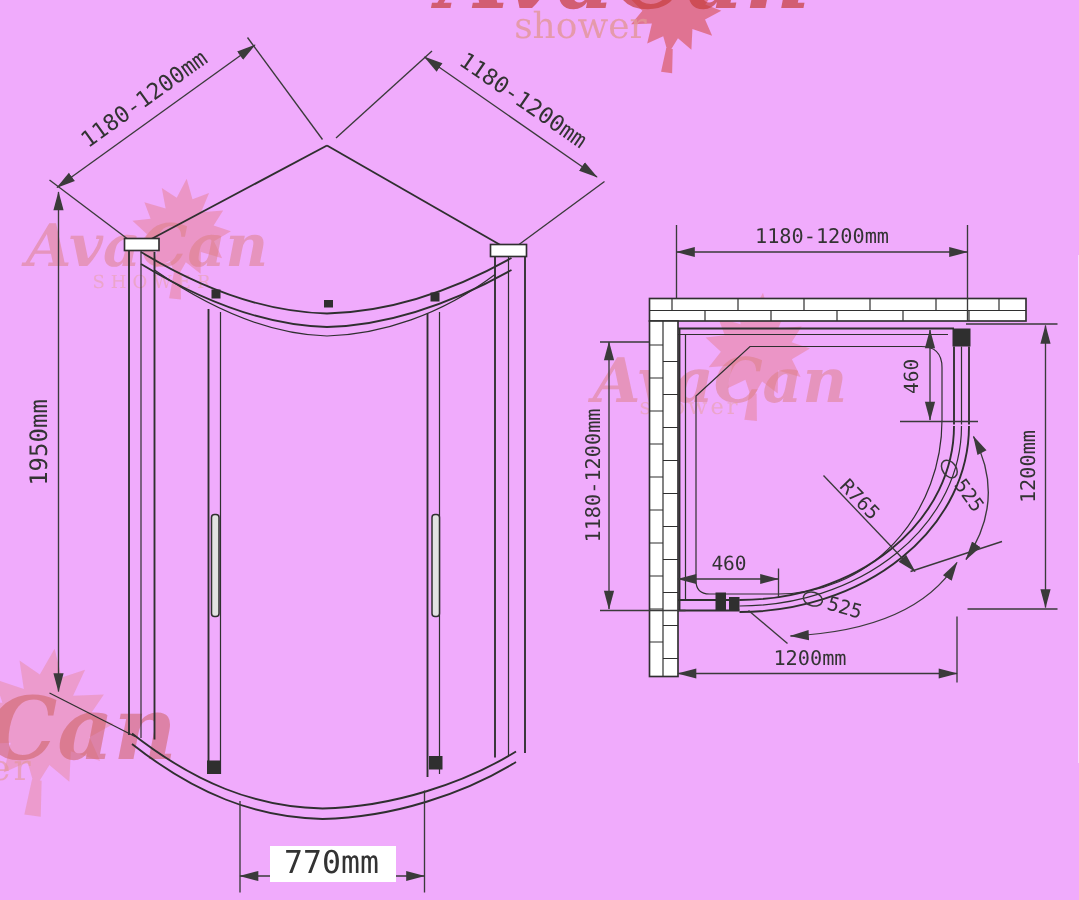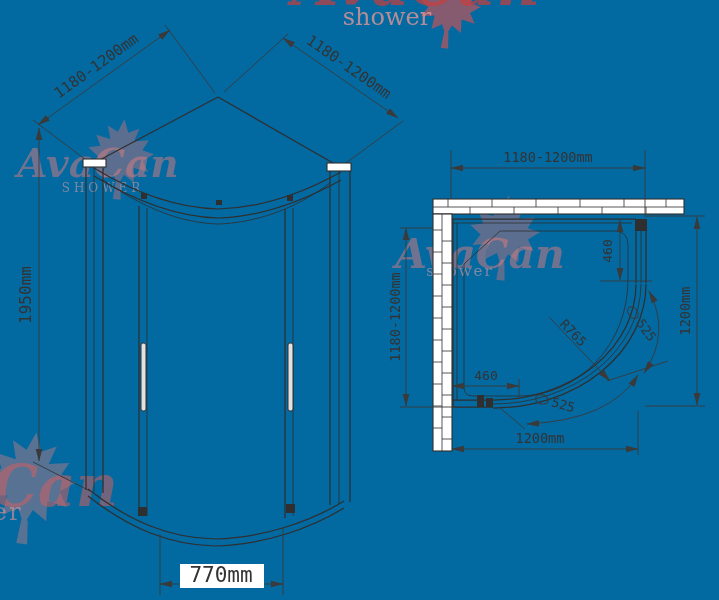--- a/index.html
+++ b/index.html
@@ -1,16 +1,16 @@
 <!DOCTYPE html>
 <html><head>
 <meta charset="utf-8">
 <style>
   html,body{margin:0;padding:0;background:#ffffff;}
-  .stage{position:relative;width:719px;height:600px;background:#0369a1;overflow:hidden;}
+  .stage{position:relative;width:719px;height:600px;background:#f0abfc;overflow:hidden;}
   svg{display:block;}
   .oln{fill:none;stroke:#2f2f2f;stroke-width:1.25;stroke-linecap:butt;}
   .oln2{fill:none;stroke:#2f2f2f;stroke-width:0.8;}
   .wallf{fill:#ffffff;stroke:#2f2f2f;stroke-width:1.1;}
   .dim{fill:none;stroke:#3a3a3a;stroke-width:0.9;}
   .dark{fill:#2f2f2f;stroke:none;}
   .dimtxt{font-family:"DejaVu Sans Mono",monospace;font-size:13.5px;fill:#333;}
   .dimtxt-s{font-family:"DejaVu Sans Mono",monospace;font-size:13px;fill:#333;}
   .dimtxt-l{font-family:"DejaVu Sans Mono",monospace;font-size:15px;fill:#333;}
   .dimtxt-xl{font-family:"DejaVu Sans Mono",monospace;font-size:21px;fill:#333;}

